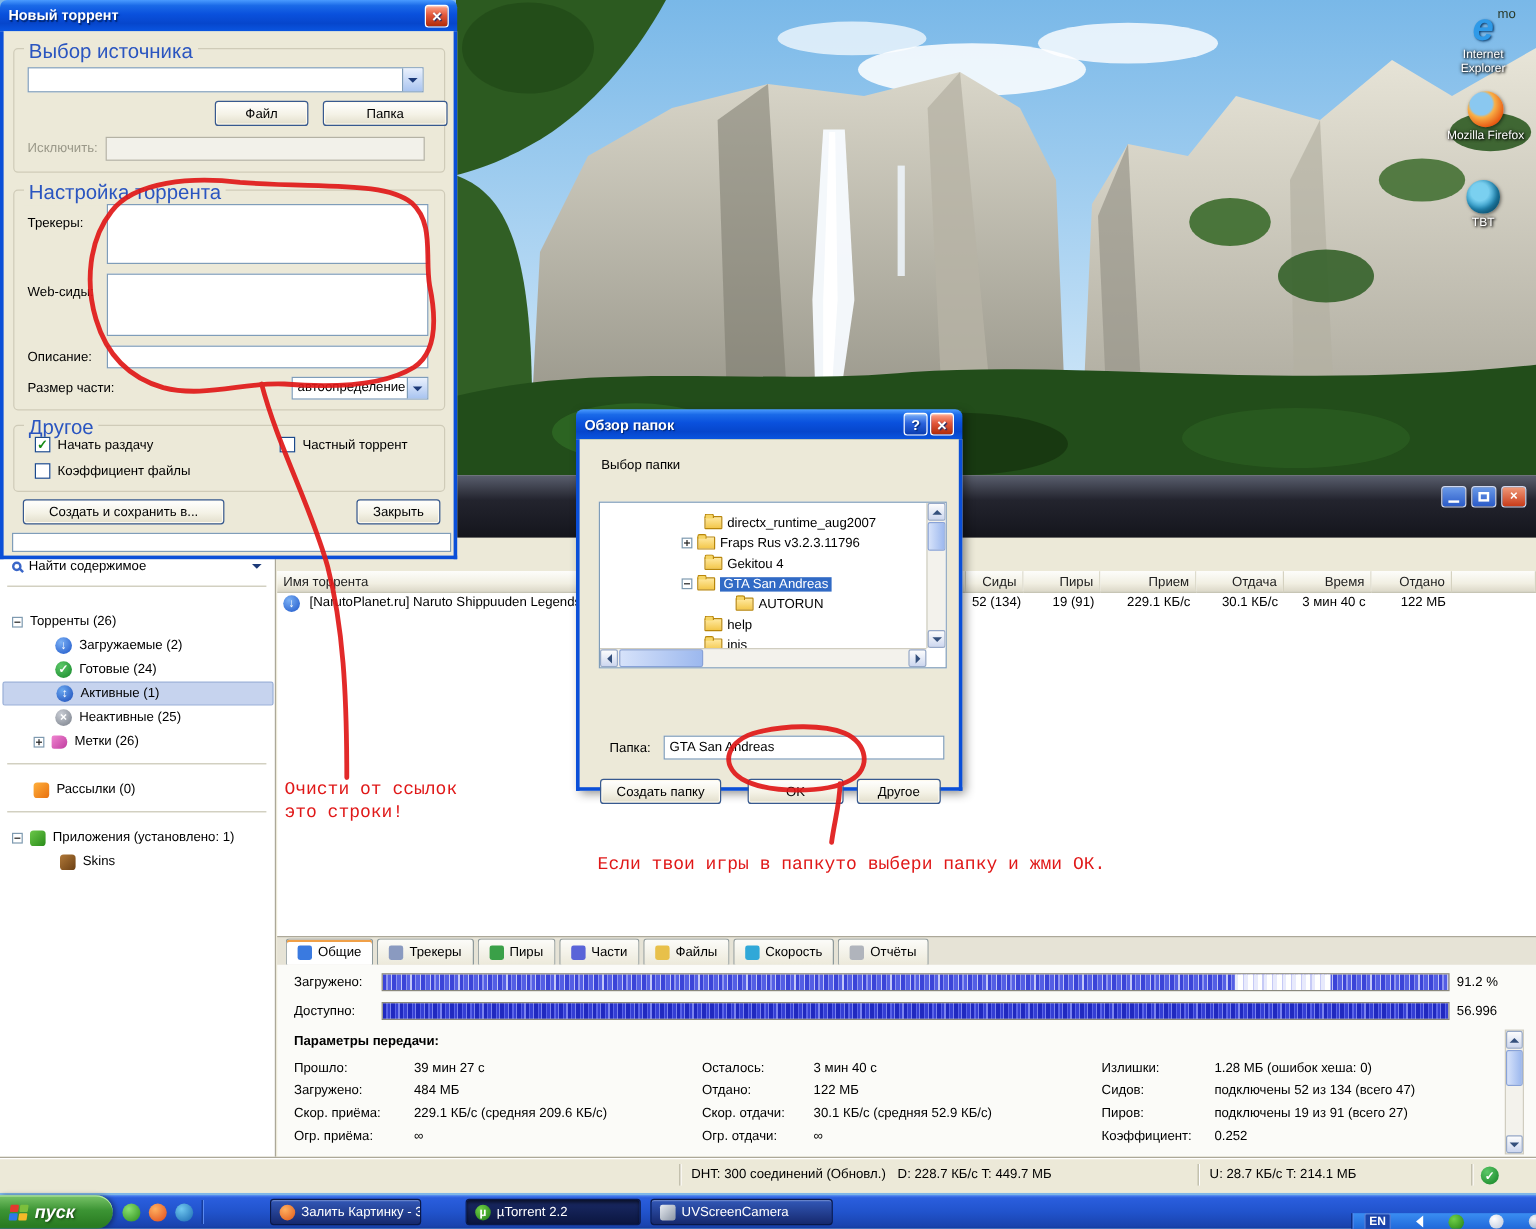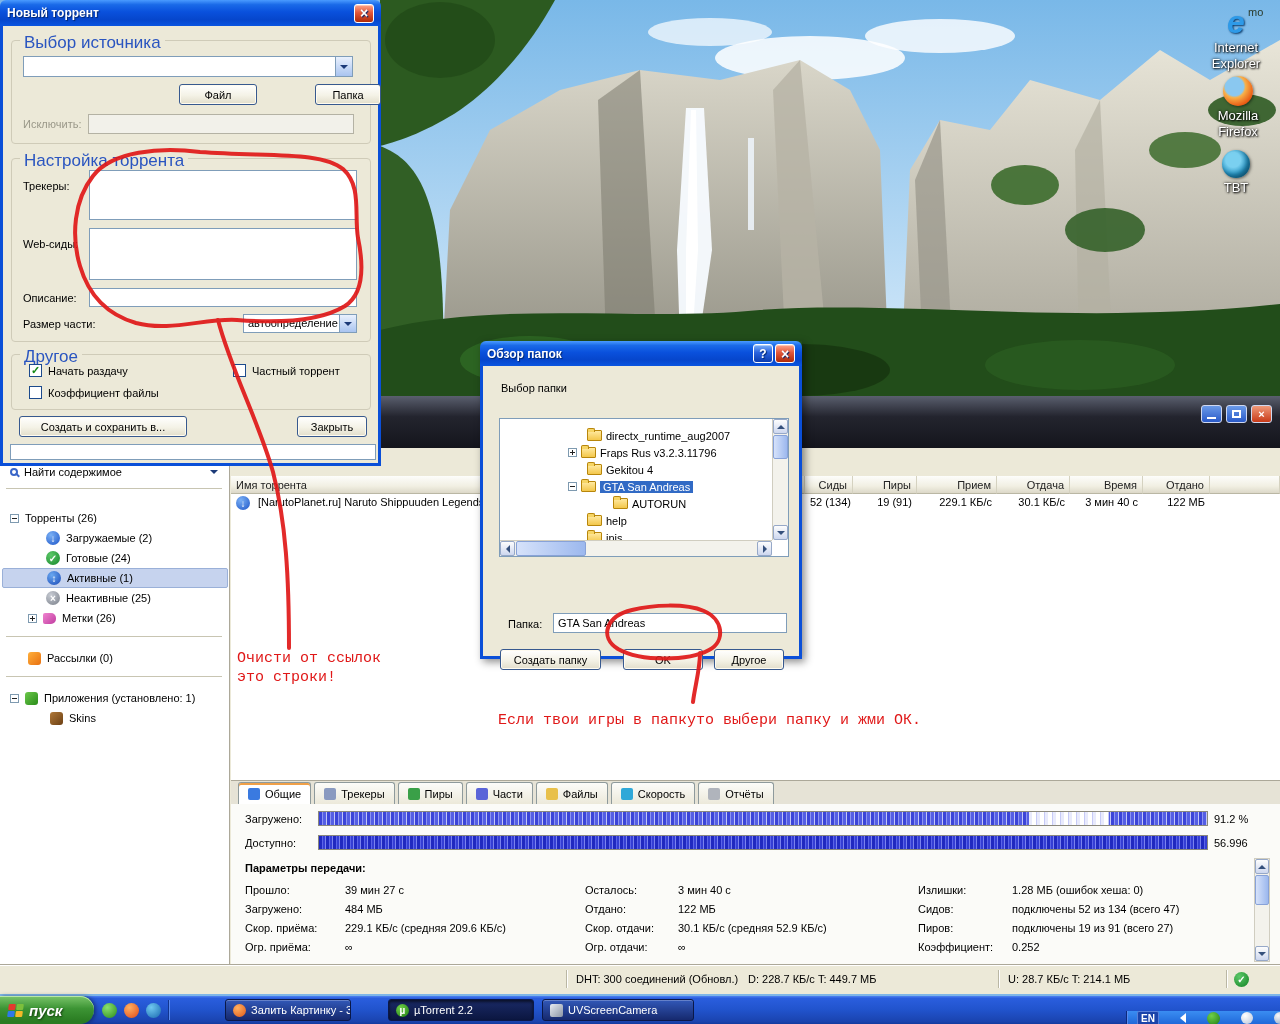--- a/index.html
+++ b/index.html
@@ -89,21 +89,21 @@
   .pbar .gap { position:absolute; left:80%; width:9%; top:0; bottom:0; background:
     repeating-linear-gradient(90deg,#e8eafc 0 3px,#ffffff 3px 7px,#c6caf6 7px 8px); }
   .pbar.full { background: repeating-linear-gradient(90deg,#2029c0 0 3px,#5a63e8 3px 4px,#343ed4 4px 6px,#7a82ee 6px 7px); }
 
   .prow { position:absolute; height:16px; display:flex; white-space:nowrap; }
   .plab { display:inline-block; color:#000; }
   .pval { color:#000; }
 
   
   .dicon { position:absolute; width:72px; text-align:center; color:#fff; cursor:default; }
-  .dlabel { font-size:13px; line-height:1.2; text-shadow:1px 1px 2px #000, 0 0 3px #000; margin-top:2px; }
+  .dlabel { font-size:10px; line-height:1.2; text-shadow:1px 1px 2px #000, 0 0 3px #000; margin-top:2px; }
 
   
   #taskbar { position:absolute; left:0; top:996px; width:1280px; height:28px; z-index:60;
     background:linear-gradient(180deg,#4f83f0 0%,#2a5ede 8%,#2153cc 50%,#1a43ae 92%,#123a9e 100%); }
   #startbtn { position:absolute; left:0; top:0; width:94px; height:28px; border-radius:0 14px 14px 0;
     background:linear-gradient(180deg,#7ac56a,#3c9434 45%,#2a7c22 90%); box-shadow:inset 0 1px 0 #b8e8a8, 2px 0 4px rgba(0,0,0,.4);
     display:flex; align-items:center; gap:6px; padding:0 12px 0 8px; color:#fff; font-weight:bold; font-style:italic;
     font-size:15px; text-shadow:1px 1px 2px #143c0c; }
   .flag { display:grid; grid-template-columns:7px 7px; grid-template-rows:6px 6px; gap:1px; transform:skewX(-8deg); }
   .flag span { border-radius:1px; }
@@ -403,21 +403,21 @@
     <div class="gbox a" style="left:8px; top:14px; width:360px; height:104px;">
       <span class="glabel">Выбор источника</span>
     </div>
     <div class="combo a" style="left:20px; top:30px; width:330px; height:21px;">
       <span class="val"></span>
       <span class="drop">
           <span class="tri-d"></span>
         </span>
     </div>
     <div class="btn a" style="left:176px; top:58px; width:78px; height:21px;">Файл</div>
-    <div class="btn a" style="left:266px; top:58px; width:66px; height:21px;margin-left:46px;">Папка</div>
+    <div class="btn a" style="left:266px; top:58px; width:104px; height:21px;">Папка</div>
     <span class="a lbl" style="left:20px; top:92px; color:#9a9889;">Исключить:</span>
     <input class="inp dis a" style="left: 85px; top: 88px; width: 266px; height: 20px;" value="">
 
     <div class="gbox a" style="left:8px; top:132px; width:360px; height:184px;">
       <span class="glabel">Настройка торрента</span>
     </div>
     <span class="a lbl" style="left:20px; top:154px;">Трекеры:</span>
     <div class="tbox a" style="left:86px; top:144px; width:268px; height:50px;"></div>
     <span class="a lbl" style="left:20px; top:212px;">Web-сиды:</span>
     <div class="tbox a" style="left:86px; top:202px; width:268px; height:52px;"></div>

